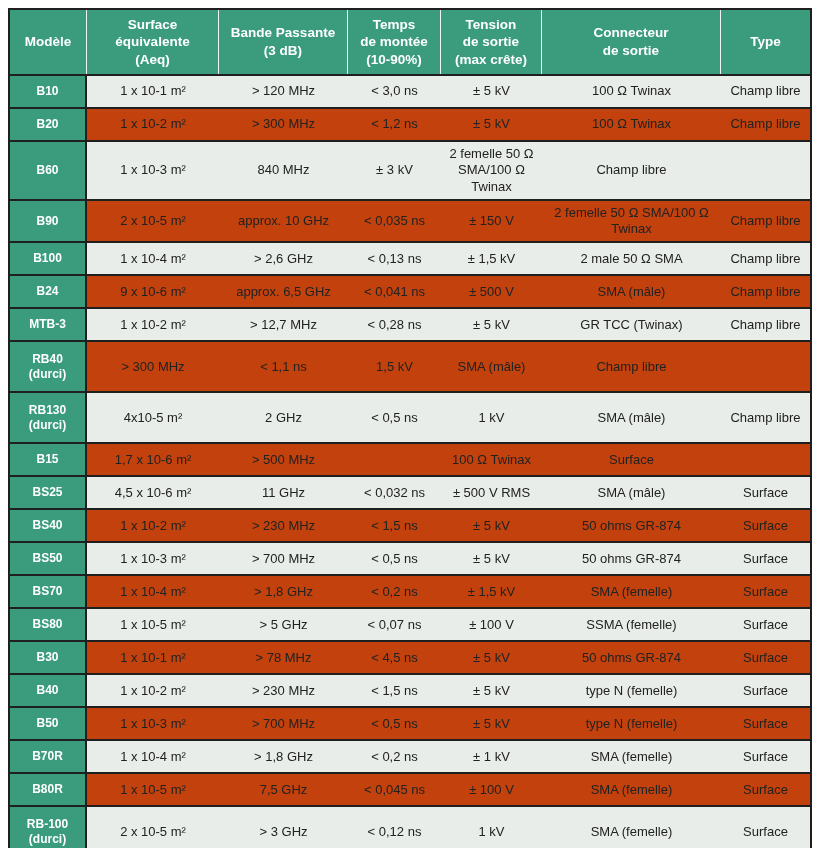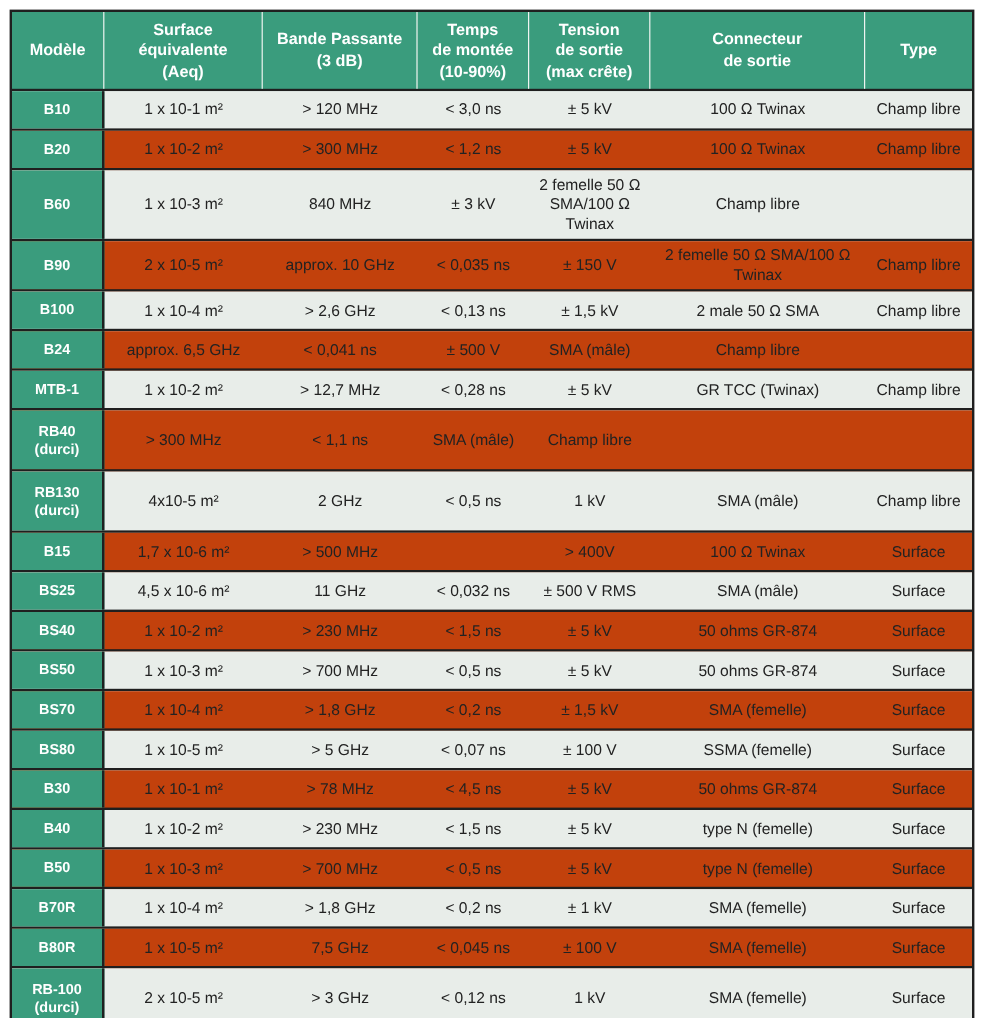--- a/index.html
+++ b/index.html
@@ -134,59 +134,60 @@
     <div class="td model">B100</div>
     <div class="td">1 x 10-4 m²</div>
     <div class="td">&gt; 2,6 GHz</div>
     <div class="td">&lt; 0,13 ns</div>
     <div class="td">± 1,5 kV</div>
     <div class="td">2 male 50 Ω SMA</div>
     <div class="td">Champ libre</div>
   </div>
       <div class="grid-row tr">
     <div class="td model">B24</div>
+    <div class="td">9 x 10-6 m²</div>
     <div class="td">approx. 6,5 GHz</div>
     <div class="td">&lt; 0,041 ns</div>
     <div class="td">± 500 V</div>
     <div class="td">SMA (mâle)</div>
     <div class="td">Champ libre</div>
   </div>
       <div class="grid-row tr alt">
-    <div class="td model">MTB-1</div>
+    <div class="td model">MTB-3</div>
     <div class="td">1 x 10-2 m²</div>
     <div class="td">&gt; 12,7 MHz</div>
     <div class="td">&lt; 0,28 ns</div>
     <div class="td">± 5 kV</div>
     <div class="td">GR TCC (Twinax)</div>
     <div class="td">Champ libre</div>
   </div>
       <div class="grid-row tr tall">
     <div class="td model">RB40
 (durci)</div>
     <div class="td">&gt; 300 MHz</div>
     <div class="td">&lt; 1,1 ns</div>
+    <div class="td">1,5 kV</div>
     <div class="td">SMA (mâle)</div>
     <div class="td">Champ libre</div>
   </div>
       <div class="grid-row tr alt tall">
     <div class="td model">RB130
 (durci)</div>
     <div class="td">4x10-5 m²</div>
     <div class="td">2 GHz</div>
     <div class="td">&lt; 0,5 ns</div>
     <div class="td">1 kV</div>
     <div class="td">SMA (mâle)</div>
     <div class="td">Champ libre</div>
   </div>
       <div class="grid-row tr">
     <div class="td model">B15</div>
     <div class="td">1,7 x 10-6 m²</div>
     <div class="td">&gt; 500 MHz</div>
     <div class="td"></div>
-    <div class="td">&gt; 400V</div>
     <div class="td">100 Ω Twinax</div>
     <div class="td">Surface</div>
   </div>
       <div class="grid-row tr alt">
     <div class="td model">BS25</div>
     <div class="td">4,5 x 10-6 m²</div>
     <div class="td">11 GHz</div>
     <div class="td">&lt; 0,032 ns</div>
     <div class="td">± 500 V RMS</div>
     <div class="td">SMA (mâle)</div>

